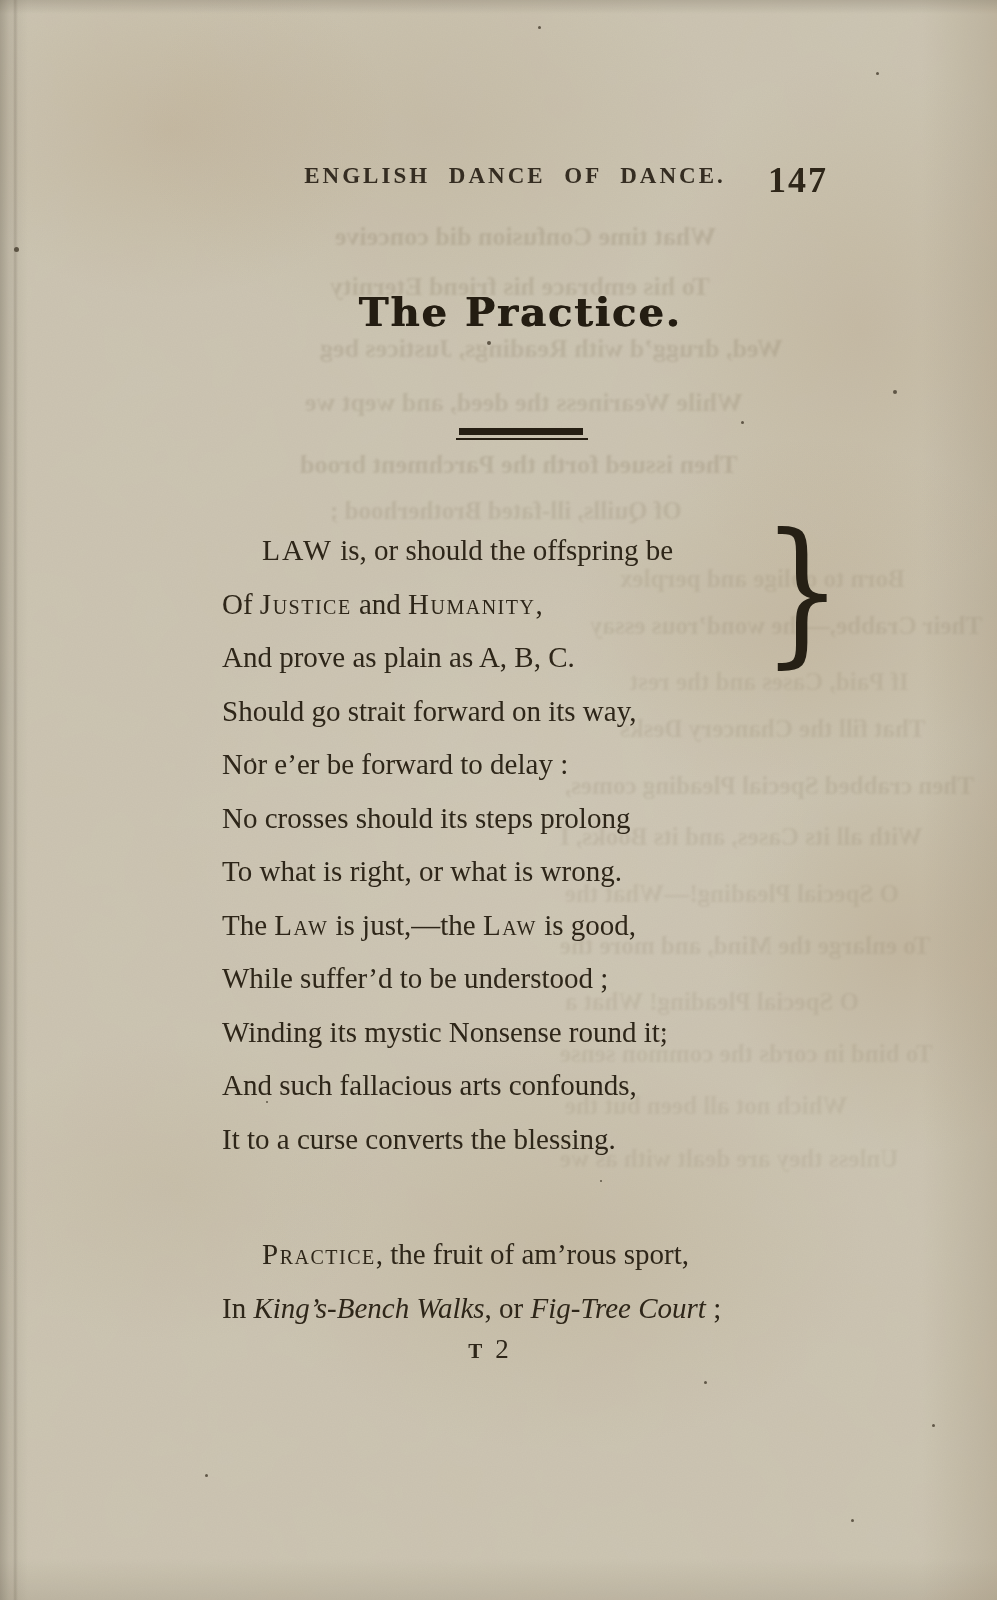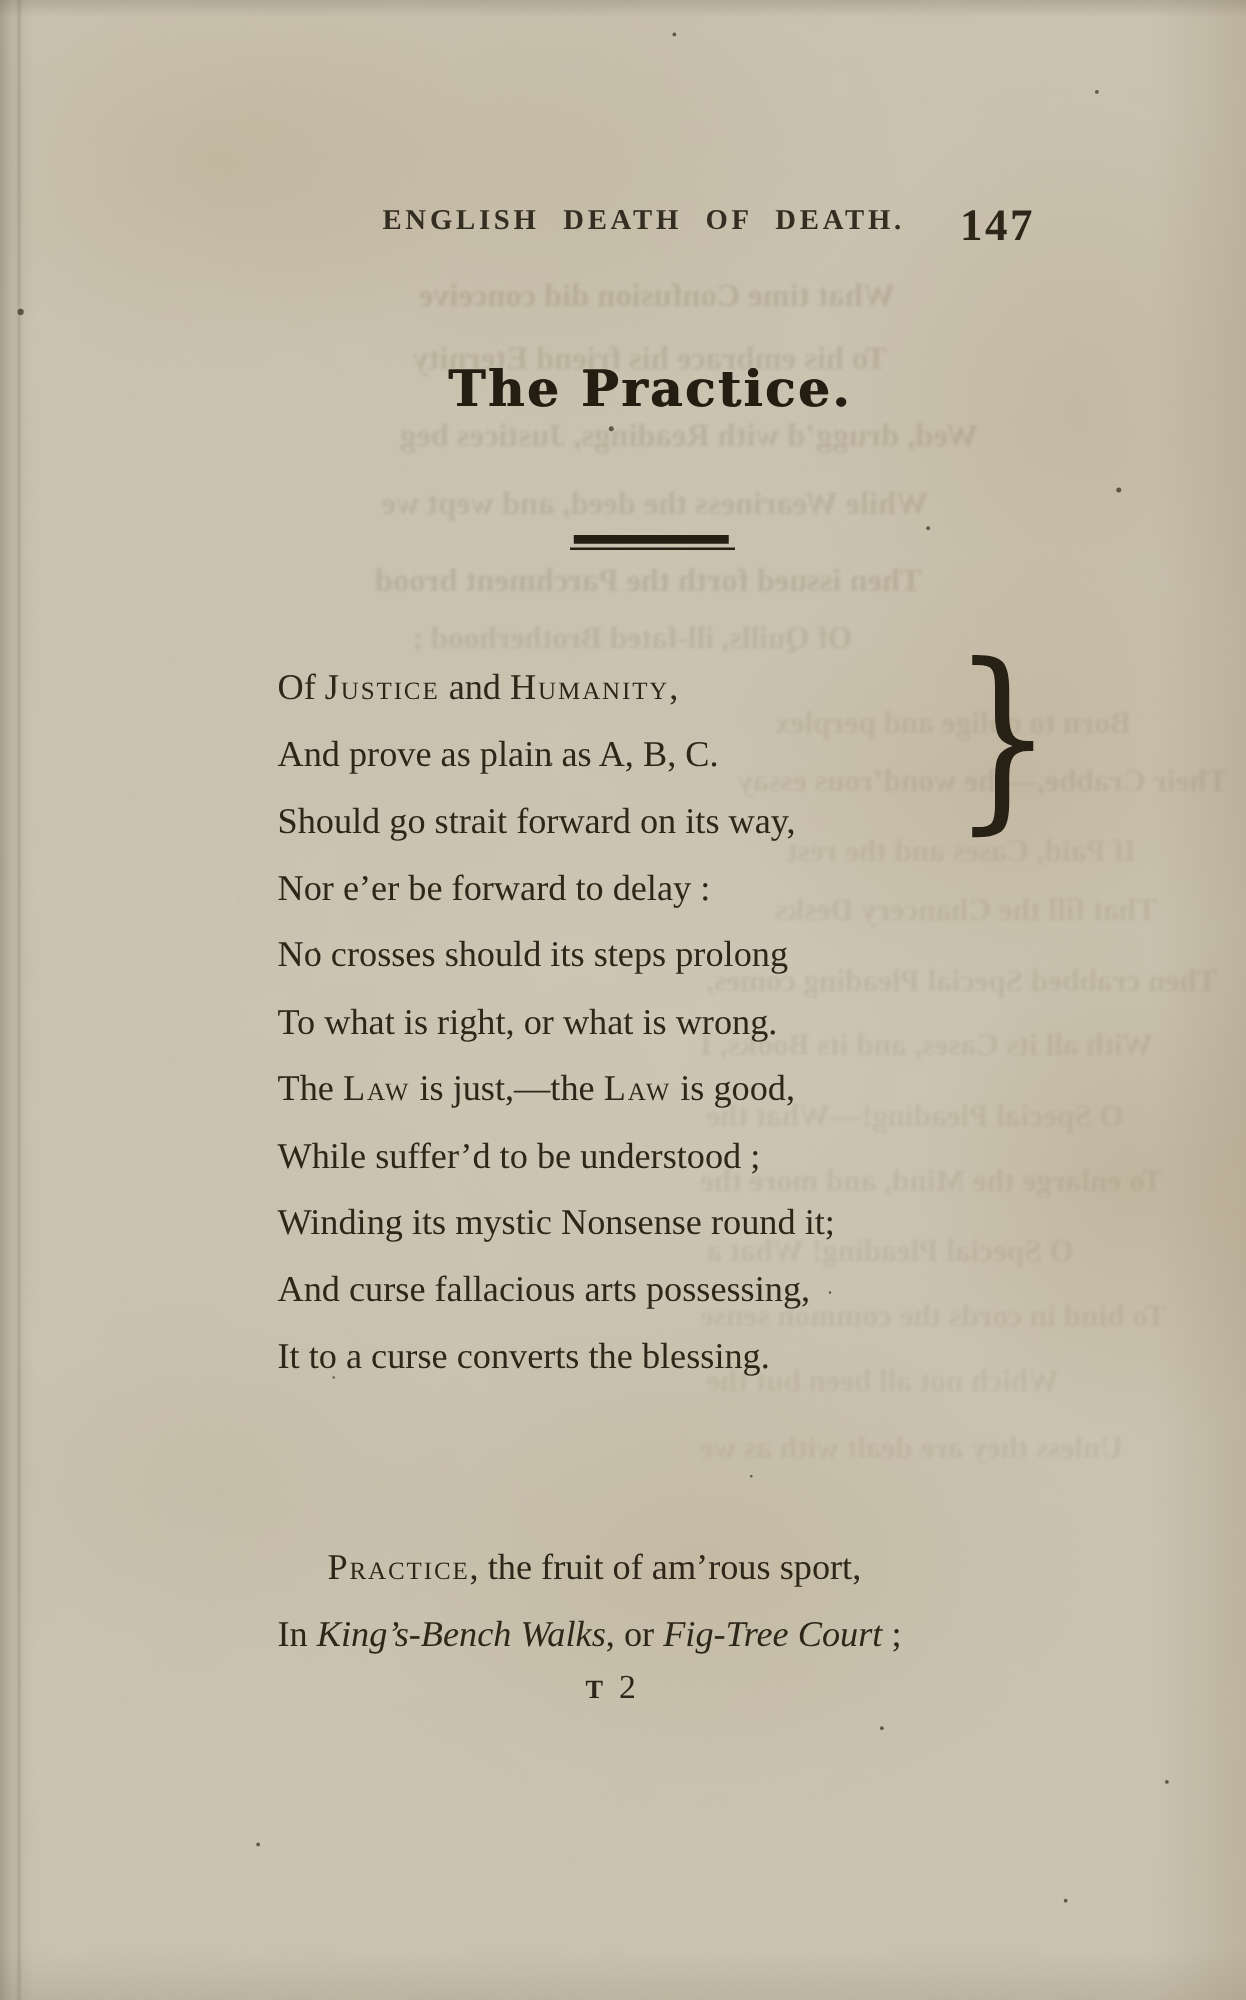--- a/index.html
+++ b/index.html
@@ -141,42 +141,43 @@
       <span class="speck" style="left: 266px; top: 1101px; width: 2px; height: 2px;"></span>
       <span class="speck" style="left: 704px; top: 1381px; width: 3px; height: 3px;"></span>
       <span class="speck" style="left: 932px; top: 1424px; width: 3px; height: 3px;"></span>
       <span class="speck" style="left: 205px; top: 1474px; width: 3px; height: 3px;"></span>
       <span class="speck" style="left: 851px; top: 1519px; width: 3px; height: 3px;"></span>
       <span class="speck" style="left: 440px; top: 610px; width: 2px; height: 2px;"></span>
       <span class="speck" style="left: 600px; top: 1180px; width: 2px; height: 2px;"></span>
     </div>
 
   <div class="header-row">
-    <div class="running-title">ENGLISH DEATH OF DEATH.</div>
+    <div class="running-title">ENGLISH DANCE OF DANCE.</div>
     <div class="page-number">147</div>
   </div>
 
   <div class="poem-title">The Practice.</div>
 
   <div class="divider">
     <div class="rule-thick"></div>
     <div class="rule-thin"></div>
   </div>
 
   <div id="stanza1" class="stanza">
+      <div class="line indent"><span class="caps">LAW</span><span> is, or should the offspring be</span></div>
       <div class="line"><span>Of </span><span class="sc">Justice</span><span> and </span><span class="sc">Humanity</span><span>,</span></div>
       <div class="line"><span>And prove as plain as A, B, C.</span></div>
       <div class="line"><span>Should go strait forward on its way,</span></div>
       <div class="line"><span>Nor e’er be forward to delay :</span></div>
       <div class="line"><span>No crosses should its steps prolong</span></div>
       <div class="line"><span>To what is right, or what is wrong.</span></div>
       <div class="line"><span>The </span><span class="sc">Law</span><span> is just,—the </span><span class="sc">Law</span><span> is good,</span></div>
       <div class="line"><span>While suffer’d to be understood ;</span></div>
       <div class="line"><span>Winding its mystic Nonsense round it;</span></div>
-      <div class="line"><span>And curse fallacious arts possessing,</span></div>
+      <div class="line"><span>And such fallacious arts confounds,</span></div>
       <div class="line"><span>It to a curse converts the blessing.</span></div>
     </div>
   <div class="brace">}</div>
   <div id="stanza2" class="stanza">
       <div class="line indent"><span class="sc">Practice</span><span>, the fruit of am’rous sport,</span></div>
       <div class="line"><span>In </span><span class="it">King’s-Bench Walks</span><span>, or </span><span class="it">Fig-Tree Court</span><span> ;</span></div>
     </div>
 
   <div class="signature">
     <span class="t">T</span>

